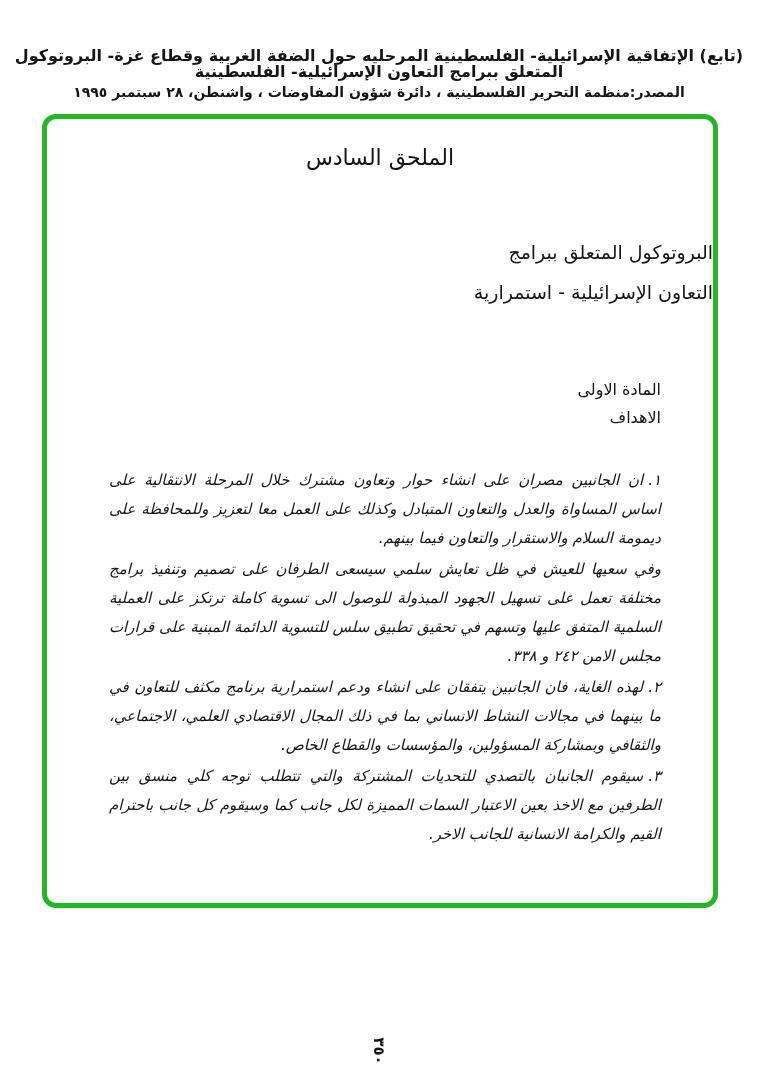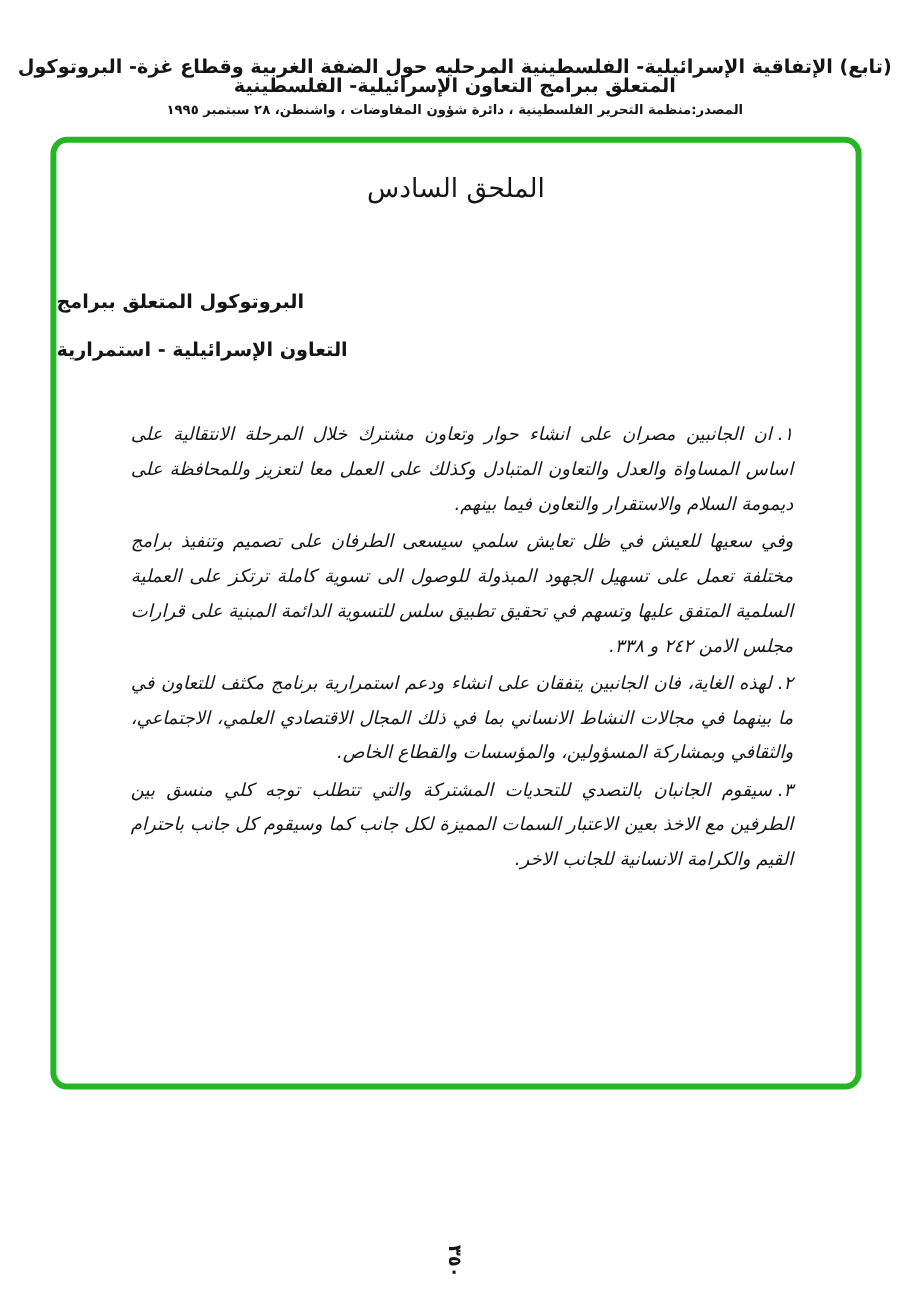--- a/index.html
+++ b/index.html
@@ -12,40 +12,40 @@
     overflow:hidden;
   }
   .header {
     position:absolute;
     top:48px; left:10px; right:10px;
     direction:rtl;
     text-align:center;
     font-weight:bold;
   }
   .header-line1 { font-size:16px; line-height:16px; }
-  .header-line2 { font-size:11px; line-height:18px; margin-top:3px; }
+  .header-line2 { font-size:14px; line-height:18px; margin-top:3px; }
   .frame {
     position:absolute;
     left:42px; top:114px;
     width:676px; height:794px;
     border:5px solid #25b525;
     border-radius:14px;
     background:#ffffff;
   }
   .annex-title {
     margin-top:26px;
     text-align:center;
     font-size:22px;
     direction:rtl;
   }
   .protocol-title {
     margin-top:62px;
-    text-align:left;
-    font-weight:bold;
-    font-size:16px;
+    text-align:right;
+    font-weight:normal;
+    font-size:19px;
     line-height:40px;
     direction:rtl;
   }
   .article {
     margin-top:66px;
     padding-right:52px;
     direction:rtl;
     font-size:16px;
     line-height:24px;
   }
@@ -81,20 +81,24 @@
 
 <div class="frame">
 
   <div class="annex-title">الملحق السادس</div>
 
   <div class="protocol-title">
     <div>البروتوكول المتعلق ببرامج</div>
     <div>التعاون الإسرائيلية - استمرارية</div>
   </div>
 
+  <div class="article">
+    <div class="article-heading">المادة الاولى</div>
+    <div class="article-sub">الاهداف</div>
+  </div>
 
   <div class="paras">
     <p class="para"><span class="num">١.</span><span>ان الجانبين مصران على انشاء حوار وتعاون مشترك خلال المرحلة الانتقالية على اساس المساواة والعدل والتعاون المتبادل وكذلك على العمل معا لتعزيز وللمحافظة على ديمومة السلام والاستقرار والتعاون فيما بينهم.</span></p>
     <p class="para"><span>وفي سعيها للعيش في ظل تعايش سلمي سيسعى الطرفان على تصميم وتنفيذ برامج مختلفة تعمل على تسهيل الجهود المبذولة للوصول الى تسوية كاملة ترتكز على العملية السلمية المتفق عليها وتسهم في تحقيق تطبيق سلس للتسوية الدائمة المبنية على قرارات مجلس الامن ٢٤٢ و ٣٣٨.</span></p>
     <p class="para"><span class="num">٢.</span><span>لهذه الغاية، فان الجانبين يتفقان على انشاء ودعم استمرارية برنامج مكثف للتعاون في ما بينهما في مجالات النشاط الانساني بما في ذلك المجال الاقتصادي العلمي، الاجتماعي، والثقافي وبمشاركة المسؤولين، والمؤسسات والقطاع الخاص.</span></p>
     <p class="para"><span class="num">٣.</span><span>سيقوم الجانبان بالتصدي للتحديات المشتركة والتي تتطلب توجه كلي منسق بين الطرفين مع الاخذ بعين الاعتبار السمات المميزة لكل جانب كما وسيقوم كل جانب باحترام القيم والكرامة الانسانية للجانب الاخر.</span></p>
   </div>
 
 </div>
 

